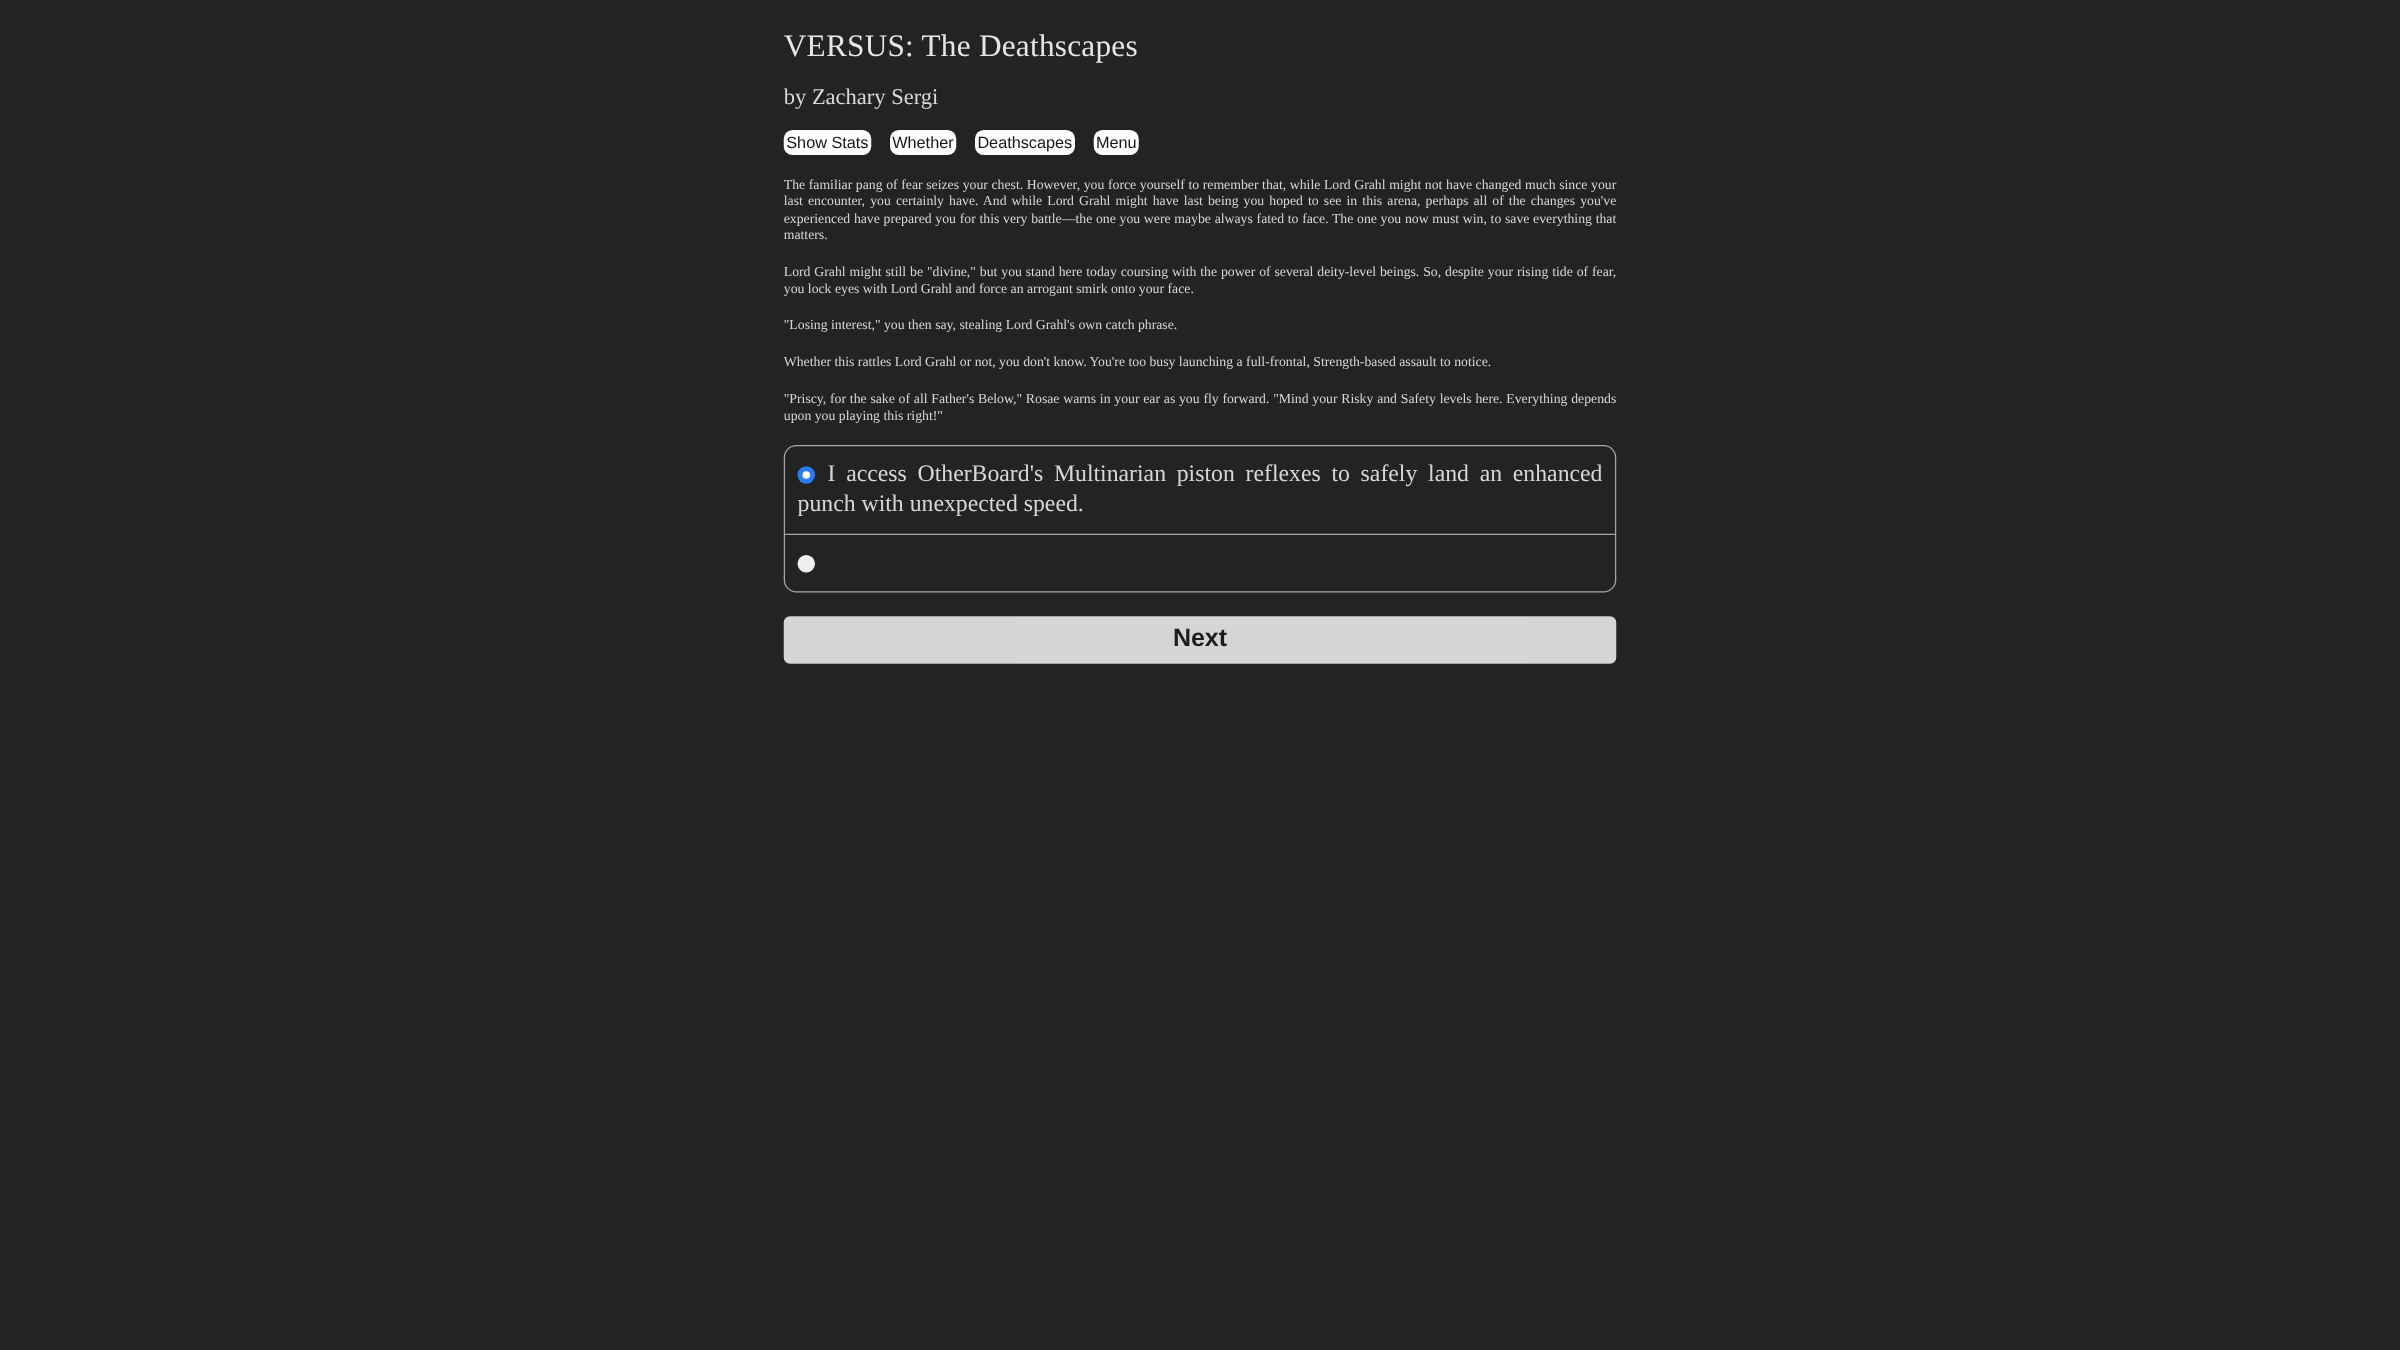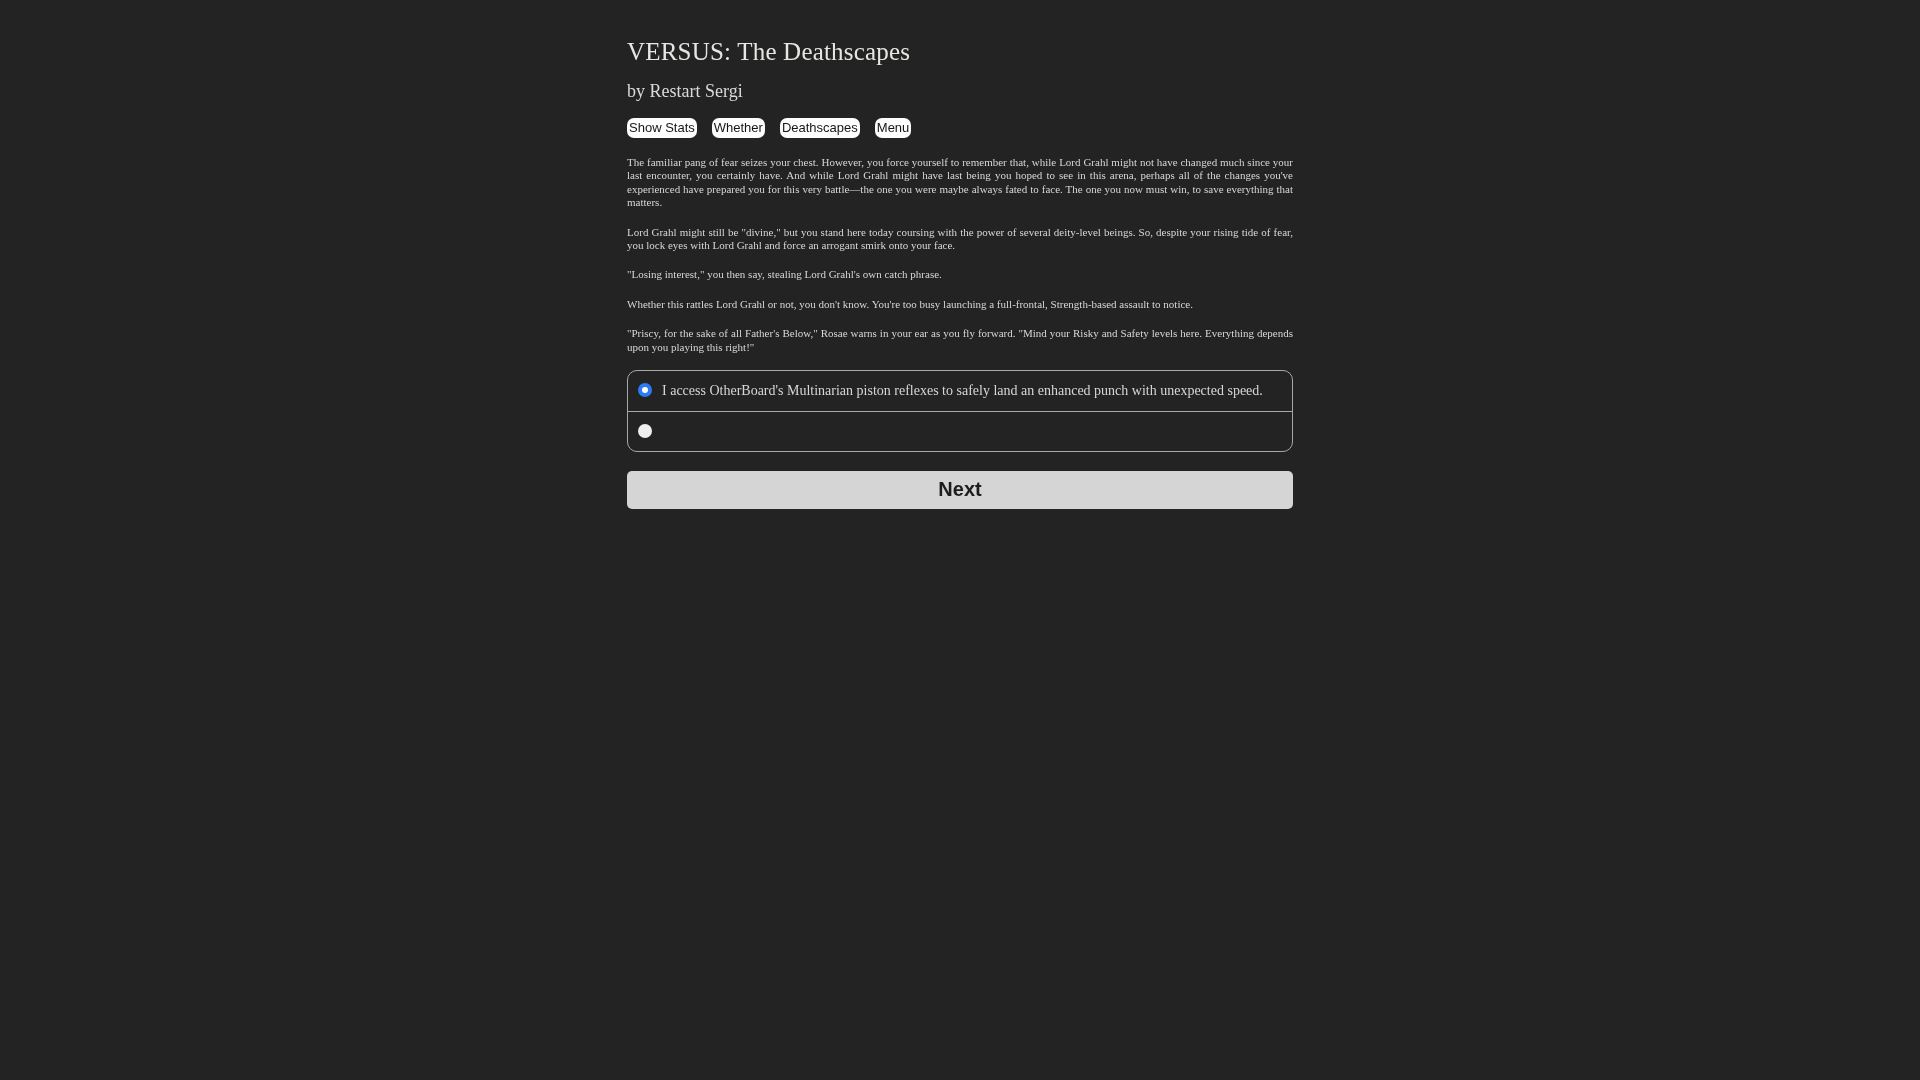--- a/index.html
+++ b/index.html
@@ -8,21 +8,21 @@
     padding: 0;
     width: 1920px;
     height: 1080px;
     background: #232323;
     font-family: "Liberation Serif", "DejaVu Serif", serif;
     color: #d9d7d4;
     overflow: hidden;
   }
   .content {
     width: 666px;
-    margin: 18px auto;
+    margin: 4px auto;
     padding-top: 12px;
   }
   .game-title {
     font-size: 25px;
     font-weight: normal;
     color: #e8e6e3;
     margin: 8px 0 0 0;
     letter-spacing: 0.2px;
   }
   .byline {
@@ -56,21 +56,21 @@
   .story p { margin: 0 0 16px 0; }
   .choices {
     border: 1px solid #a8a8a8;
     border-radius: 10px;
     margin-top: 4px;
     overflow: hidden;
   }
   .choice {
     display: block;
     padding: 11px 10px;
-    font-size: 14px;
+    font-size: 19px;
     line-height: 1.25;
     text-align: justify;
     cursor: pointer;
   }
   .choice + .choice { border-top: 1px solid #a8a8a8; }
   .radio {
     display: inline-block;
     width: 14px;
     height: 14px;
     border-radius: 50%;
@@ -106,21 +106,21 @@
     cursor: pointer;
   }
 </style>
 </head>
 <body>
 
 <div class="content">
 
   <h1 class="game-title">VERSUS: The Deathscapes</h1>
 
-  <div class="byline">by Restart Sergi</div>
+  <div class="byline">by Zachary Sergi</div>
 
   <div class="toolbar">
     <button>Show Stats</button>
     <button>Whether</button>
     <button>Deathscapes</button>
     <button>Menu</button>
   </div>
 
   <div class="story">
     <p>The familiar pang of fear seizes your chest. However, you force yourself to remember that, while Lord Grahl might not have changed much since your last encounter, you certainly have. And while Lord Grahl might have last being you hoped to see in this arena, perhaps all of the changes you've experienced have prepared you for this very battle—the one you were maybe always fated to face. The one you now must win, to save everything that matters.</p>

